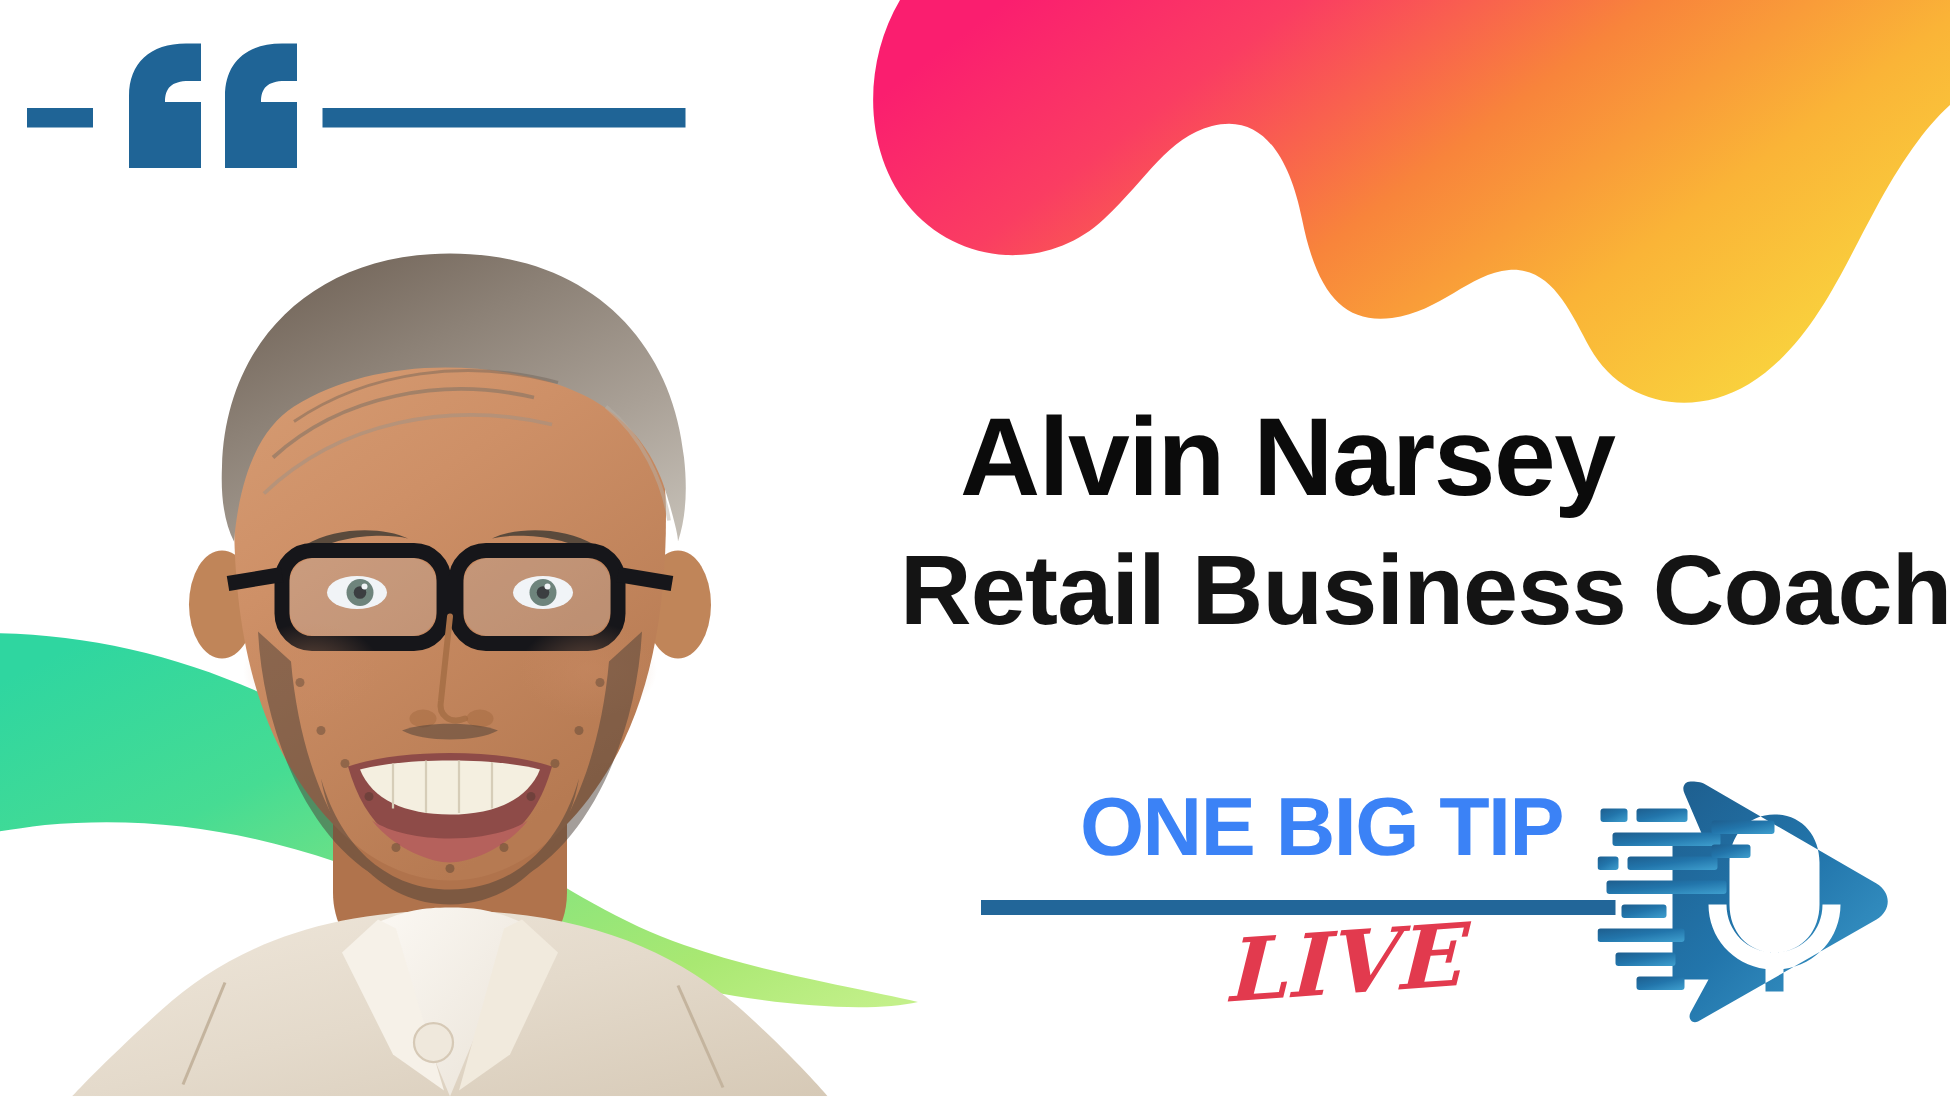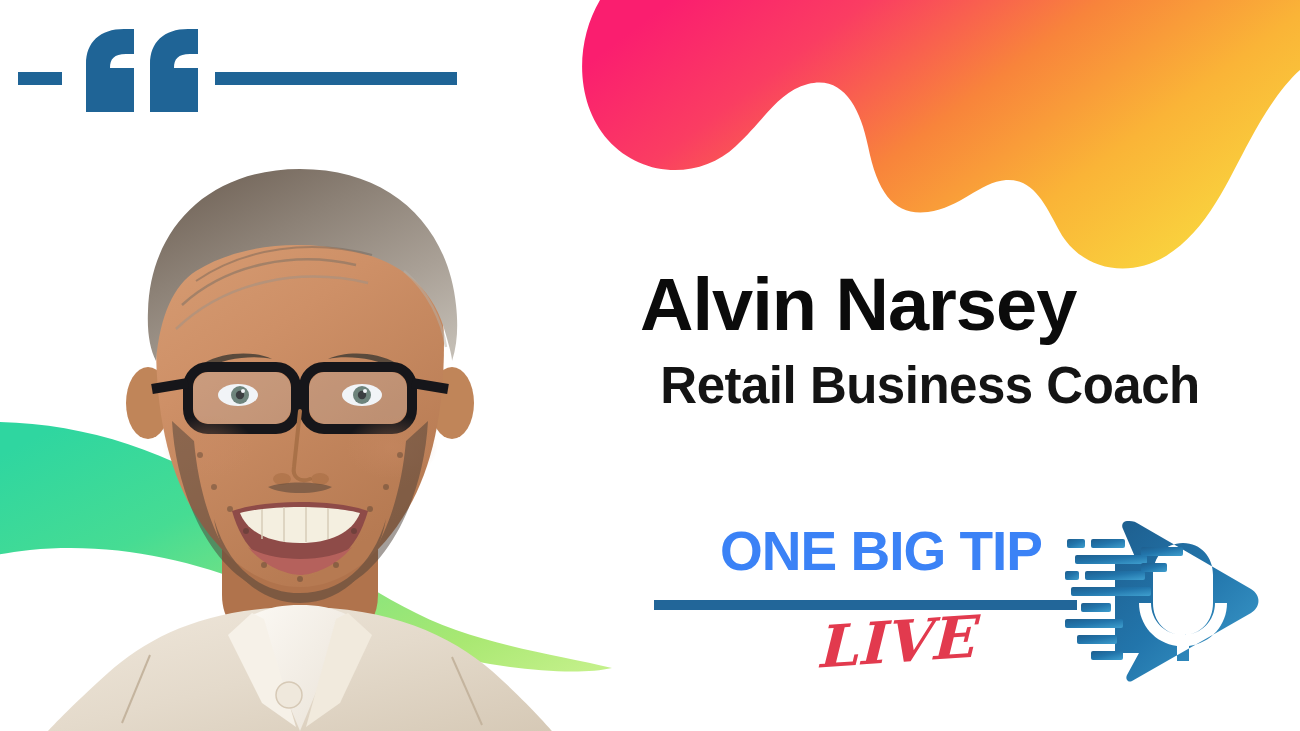--- a/index.html
+++ b/index.html
@@ -99,21 +99,21 @@
     color: #0B0B0B;
     letter-spacing: -1px;
     white-space: nowrap;
   }
   .speaker-title {
     position: absolute;
     left: 600px;
     top: 360px;
     width: 660px;
     text-align: center;
-    font-size: 51px;
+    font-size: 66px;
     font-weight: 700;
     line-height: 1.0;
     color: #141414;
     letter-spacing: -0.5px;
     white-space: nowrap;
   }
 
   
   .logo-block {
     position: absolute;

